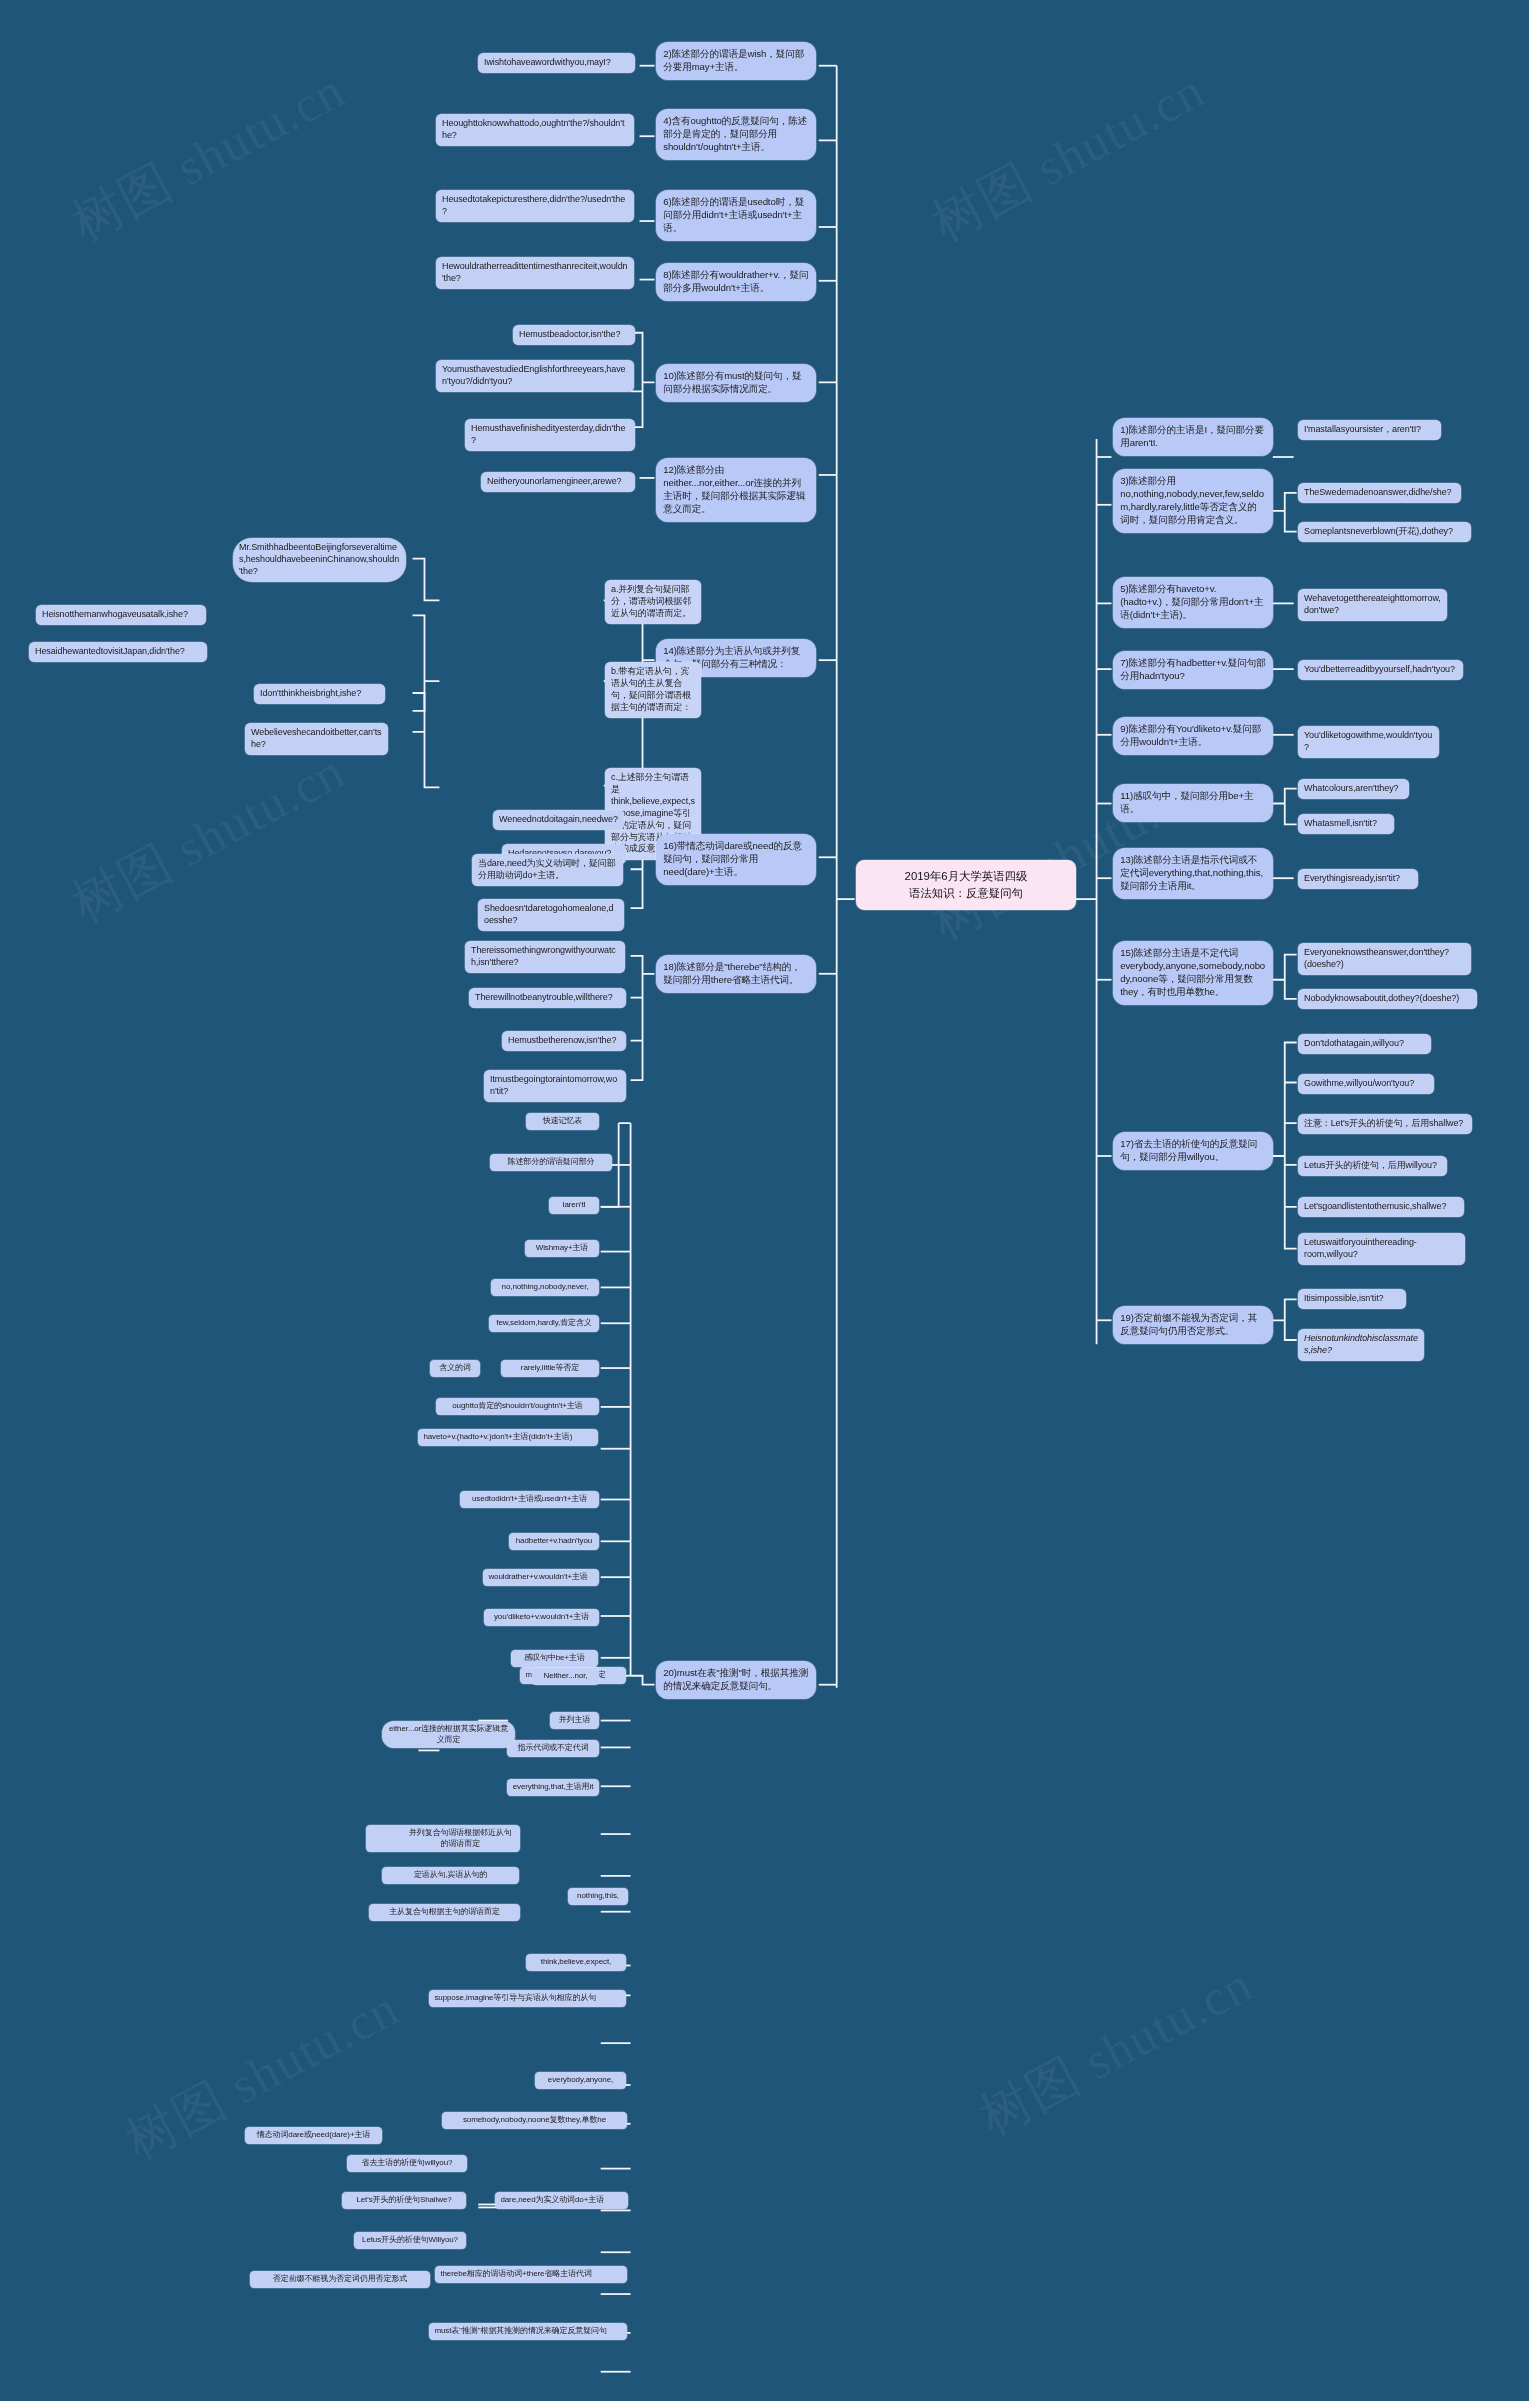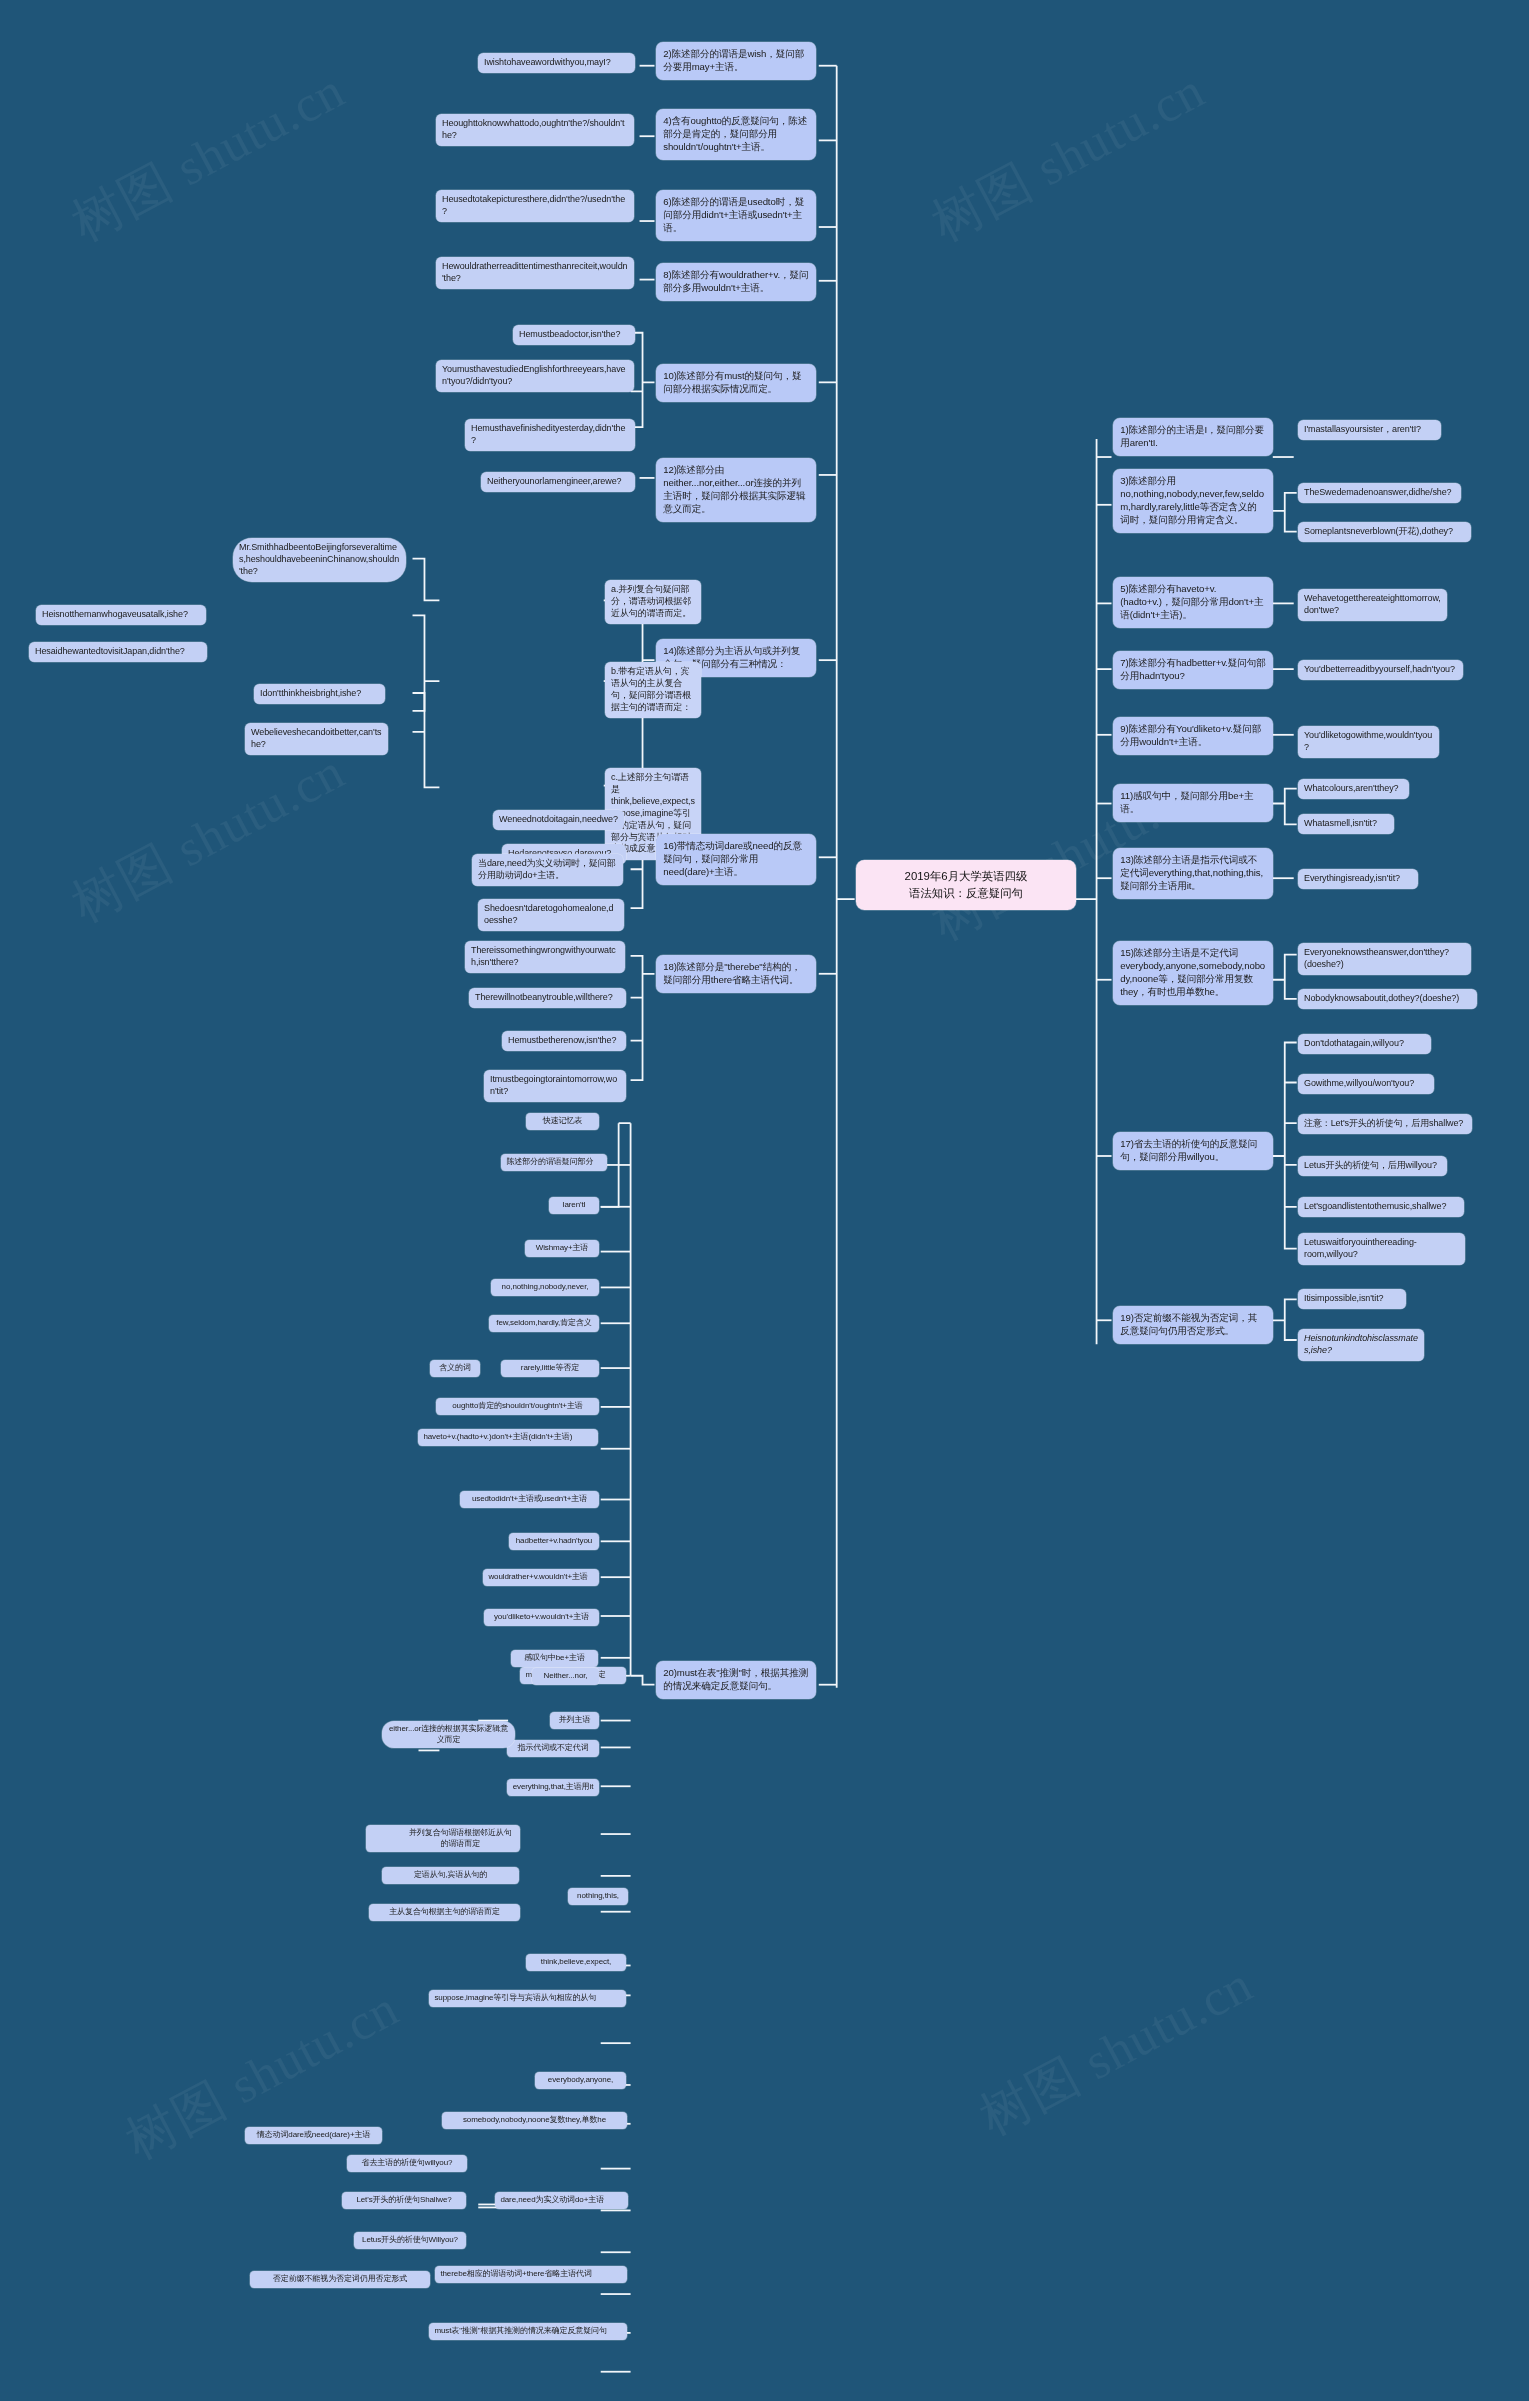--- a/index.html
+++ b/index.html
@@ -36,21 +36,21 @@
     background:#c3d0f5;
     color:#1a1a1a;
     border-radius:5.4px;
     padding:4.2px 6px;
     font-size:9px;
     line-height:1.32;
     letter-spacing:-0.1px;
     word-break:break-word;
     box-shadow:0 0 0 0.6px rgba(255,255,255,.35);
   }
-  .node.lvl1{background:#b9c9f7;font-size:9.6px;padding:6px 7.2px;border-radius:7px;line-height:1.35;}
+  .node.lvl1{background:#b9c9f7;font-size:9.6px;padding:6px 7.2px;border-radius:12px;line-height:1.35;}
   .node.lvl2{background:#c8d4f7;}
   .node.small{font-size:8px;padding:3px 5.4px;border-radius:4.2px;}
   .root{
     position:absolute;
     background:#fbe4f4;
     color:#111;
     border-radius:8.4px;
     padding:8.4px 9.6px;
     font-size:11.4px;
     line-height:1.45;
@@ -256,21 +256,21 @@
   <div class="node lvl1" style="left:656px;top:955px;width:160px;">18)陈述部分是"therebe"结构的，疑问部分用there省略主语代词。</div>
   <div class="node" style="left:465px;top:941px;width:160px;">Thereissomethingwrongwithyourwatch,isn'tthere?</div>
   <div class="node" style="left:469px;top:988px;width:157px;">Therewillnotbeanytrouble,willthere?</div>
   <div class="node" style="left:502px;top:1031px;width:124px;">Hemustbetherenow,isn'the?</div>
   <div class="node" style="left:484px;top:1070px;width:142px;">Itmustbegoingtoraintomorrow,won'tit?</div>
 
   <div class="node lvl1" style="left:656px;top:1661px;width:160px;">20)must在表"推测"时，根据其推测的情况来确定反意疑问句。</div>
   <div class="node small" style="left:520px;top:1667px;width:106px;">must根据实际情况而定</div>
 
   <div class="node small" style="left:526px;top:1113px;width:73px;text-align:center;">快速记忆表</div>
-  <div class="node small" style="left:501px;top:1154px;width:106px;text-align:left;">陈述部分的谓语疑问部分</div>
+  <div class="node small" style="left:490px;top:1154px;width:122px;text-align:center;">陈述部分的谓语疑问部分</div>
 
   <div class="node small" style="left:549px;top:1197px;width:50px;text-align:center;">Iaren'tI</div>
   <div class="node small" style="left:525px;top:1240px;width:74px;text-align:center;">Wishmay+主语</div>
   <div class="node small" style="left:491px;top:1279px;width:108px;text-align:center;">no,nothing,nobody,never,</div>
   <div class="node small" style="left:489px;top:1315px;width:110px;text-align:center;">few,seldom,hardly,肯定含义</div>
   <div class="node small" style="left:501px;top:1360px;width:98px;text-align:center;">rarely,little等否定</div>
   <div class="node small" style="left:430px;top:1360px;width:50px;text-align:center;">含义的词</div>
   <div class="node small" style="left:436px;top:1398px;width:163px;text-align:center;">oughtto肯定的shouldn't/oughtn't+主语</div>
   <div class="node small" style="left:418px;top:1429px;width:180px;">haveto+v.(hadto+v.)don't+主语(didn't+主语)</div>
   <div class="node small" style="left:460px;top:1491px;width:139px;text-align:center;">usedtodidn't+主语或usedn't+主语</div>

